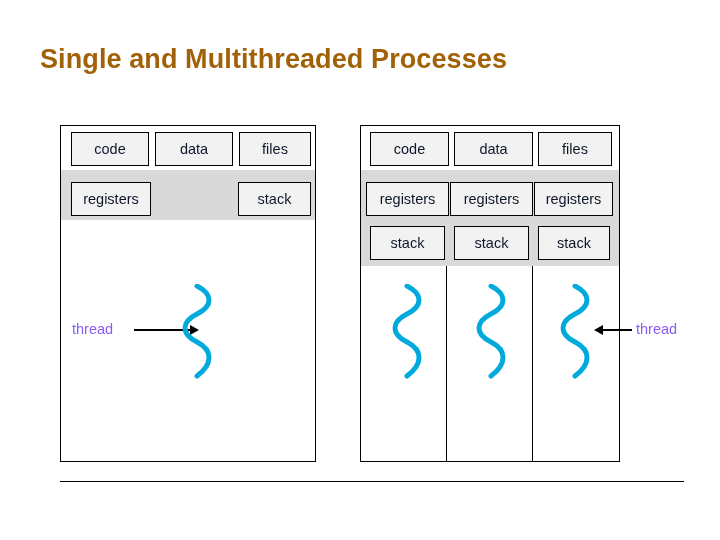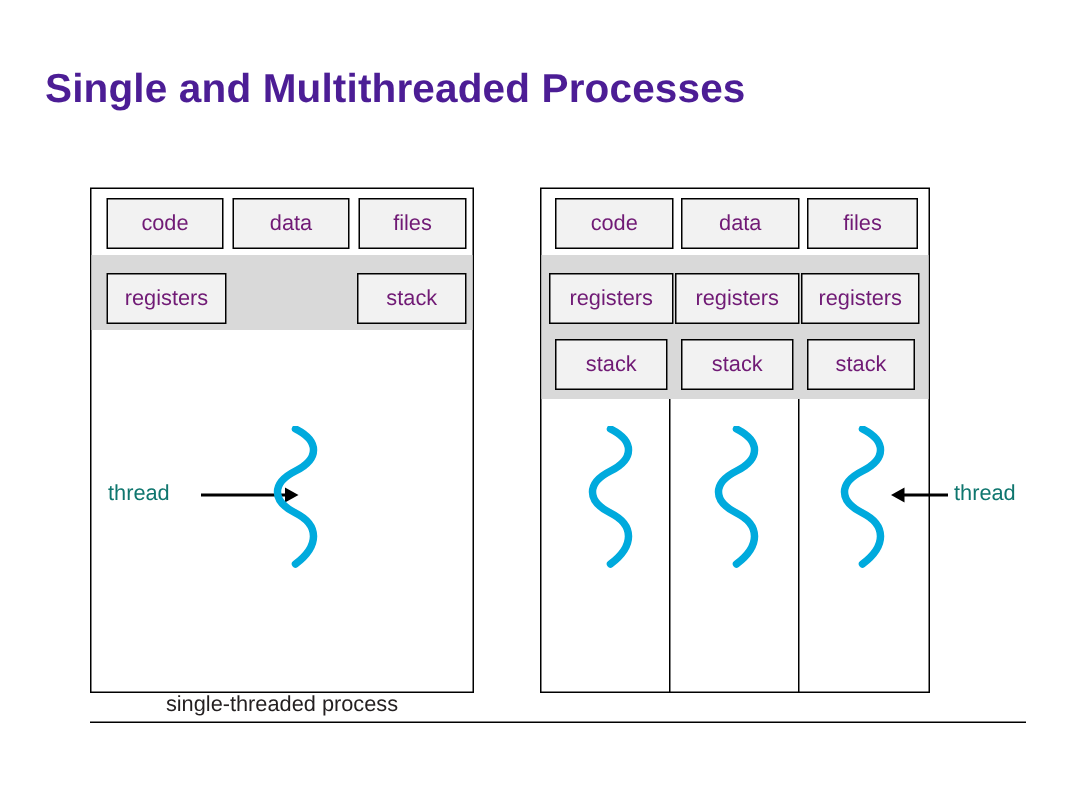--- a/index.html
+++ b/index.html
@@ -15,45 +15,45 @@
     position: relative;
   }
   #slide {
     position: absolute;
     left: 0; top: 0;
     width: 720px;
     height: 540px;
   }
   #slide-title {
     position: absolute;
-    left: 30px;
+    left: 40px;
     top: 44px;
     font-size: 27px;
     font-weight: bold;
-    color: #4c1d95;
+    color: #a16207;
     letter-spacing: 0.1px;
     white-space: nowrap;
   }
 
   
   #figure {
     position: absolute;
     left: 60px;
     top: 118px;
     width: 624px;
     height: 364px;
   }
 
   .box-label {
     position: absolute;
     border: 1px solid #000000;
     background: #f2f2f2;
     box-sizing: border-box;
     font-size: 14.5px;
-    color: #701a75;
+    color: #0f172a;
     display: flex;
     align-items: center;
     justify-content: center;
     font-family: "Liberation Sans", sans-serif;
   }
 
   .proc-frame {
     position: absolute;
     border: 1px solid #000000;
     box-sizing: border-box;
@@ -72,21 +72,21 @@
   .caption {
     position: absolute;
     font-size: 14.5px;
     color: #231f20;
     text-align: center;
     white-space: nowrap;
   }
   .side-label {
     position: absolute;
     font-size: 14.5px;
-    color: #0f766e;
+    color: #8b5cf6;
     white-space: nowrap;
   }
   .arrow-line {
     position: absolute;
     height: 1.5px;
     background: #000000;
   }
   .arrow-head-right {
     position: absolute;
     width: 0; height: 0;
@@ -136,21 +136,20 @@
     <div class="side-label" style="left:12px; top:203px;">thread</div>
     <div class="arrow-line" style="left:74px; top:211px; width:57px;"></div>
     <div class="arrow-head-right" style="left:130px; top:207px;"></div>
 
     <div class="squiggle" style="left:115px; top:166px; width:44px; height:97px;">
       <svg width="44" height="97" viewBox="0 0 44 97" xmlns="http://www.w3.org/2000/svg">
         <path d="M22 2 C 38 10, 38 22, 22 30 C 6 38, 6 50, 22 58 C 38 66, 38 80, 22 92" fill="none" stroke="#00aadd" stroke-width="5" stroke-linecap="round"></path>
       </svg>
     </div>
 
-    <div class="caption" style="left:0px; top:344px; width:256px;">single-threaded process</div>
 
     <div class="proc-frame" style="left:300px; top:7px; width:260px; height:337px;"></div>
 
     <div class="band" style="left:301px; top:52px; width:258px; height:96px;"></div>
 
     <div class="divider-v" style="left:386px; top:148px; height:196px;"></div>
     <div class="divider-v" style="left:472px; top:148px; height:196px;"></div>
 
     <div class="box-label" style="left:310px; top:14px; width:79px; height:34px;">code</div>
     <div class="box-label" style="left:394px; top:14px; width:79px; height:34px;">data</div>

